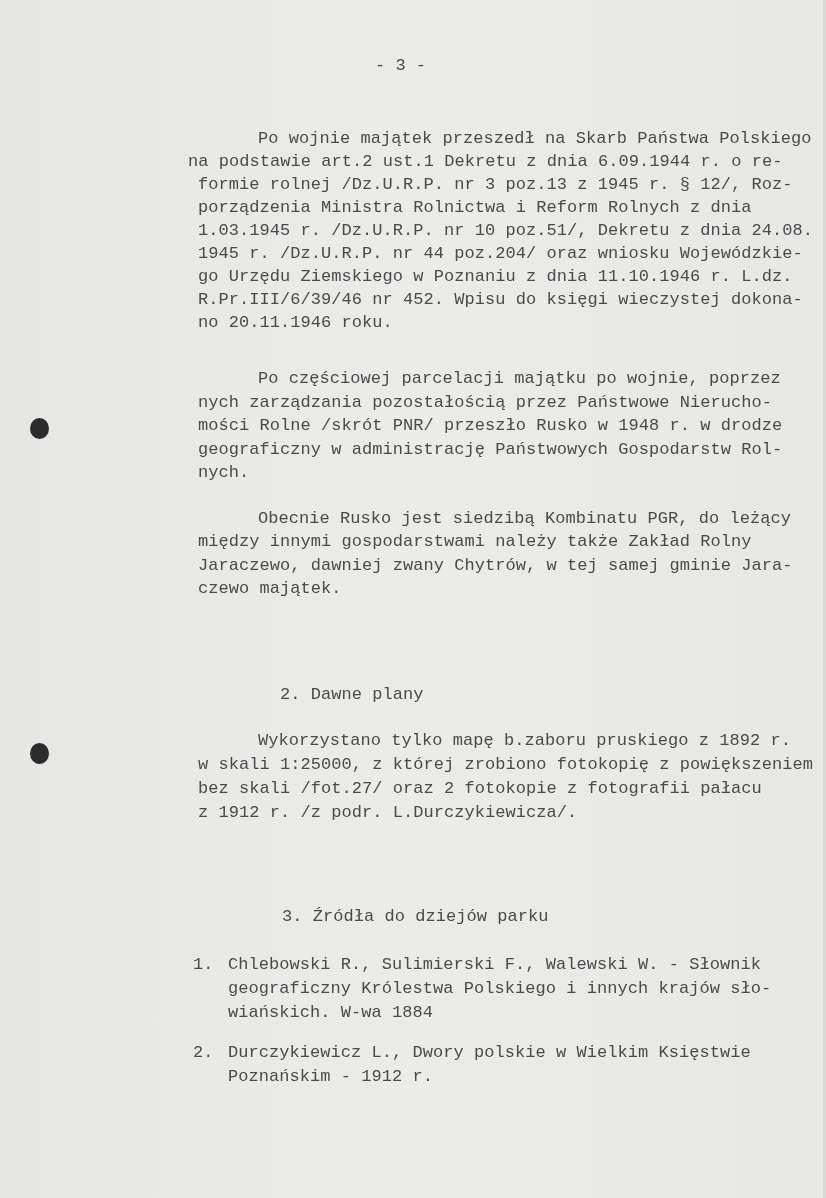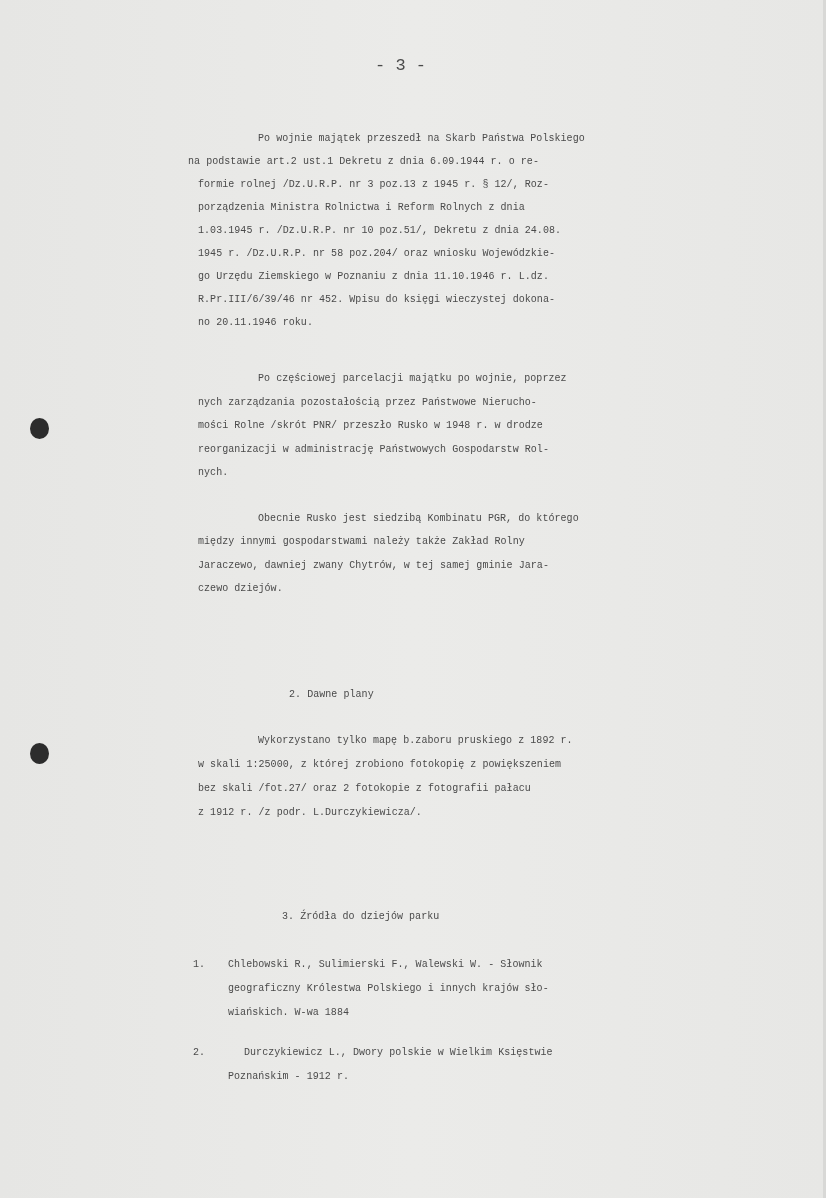--- a/index.html
+++ b/index.html
@@ -5,79 +5,79 @@
   html, body { margin:0; padding:0; }
   body {
     width:826px; height:1198px; overflow:hidden;
     background:#e9e9e7;
     font-family:"Liberation Mono","DejaVu Sans Mono",monospace;
     color:#4a4a4a;
     position:relative;
   }
   .page { position:absolute; inset:0; background:linear-gradient(90deg,#e6e6e4 0%,#ebebe9 50%,#e7e7e5 100%); }
   .page-edge { position:absolute; right:0; top:0; width:3px; height:1198px; background:#d8d8d6; }
-  .line { position:absolute; font-size:10px; white-space:pre; letter-spacing:0.05px; line-height:20px; }
+  .line { position:absolute; font-size:17px; white-space:pre; letter-spacing:0.05px; line-height:20px; }
   .pagenum { position:absolute; left:375px; top:56px; font-size:17px; }
   .hole { position:absolute; width:19px; height:21px; border-radius:50%; background:#2c2c2c; }
 </style>
 </head>
 <body>
 
 <div class="page">
   <div class="page-edge"></div>
 
   <div class="pagenum">- 3 -</div>
 
   <div>
     <div class="line" style="left:258px;top:129px">Po wojnie majątek przeszedł na Skarb Państwa Polskiego</div>
     <div class="line" style="left:188px;top:152px">na podstawie art.2 ust.1 Dekretu z dnia 6.09.1944 r. o re-</div>
     <div class="line" style="left:198px;top:175px">formie rolnej /Dz.U.R.P. nr 3 poz.13 z 1945 r. § 12/, Roz-</div>
     <div class="line" style="left:198px;top:198px">porządzenia Ministra Rolnictwa i Reform Rolnych z dnia</div>
     <div class="line" style="left:198px;top:221px">1.03.1945 r. /Dz.U.R.P. nr 10 poz.51/, Dekretu z dnia 24.08.</div>
-    <div class="line" style="left:198px;top:244px">1945 r. /Dz.U.R.P. nr 58 poz.204/ oraz wniosku Wojewódzkie-</div>
+    <div class="line" style="left:198px;top:244px">1945 r. /Dz.U.R.P. nr 44 poz.204/ oraz wniosku Wojewódzkie-</div>
     <div class="line" style="left:198px;top:267px">go Urzędu Ziemskiego w Poznaniu z dnia 11.10.1946 r. L.dz.</div>
     <div class="line" style="left:198px;top:290px">R.Pr.III/6/39/46 nr 452. Wpisu do księgi wieczystej dokona-</div>
     <div class="line" style="left:198px;top:313px">no 20.11.1946 roku.</div>
   </div>
 
   <div>
     <div class="line" style="left:258px;top:369px">Po częściowej parcelacji majątku po wojnie, poprzez</div>
     <div class="line" style="left:198px;top:393px">nych zarządzania pozostałością przez Państwowe Nierucho-</div>
     <div class="line" style="left:198px;top:416px">mości Rolne /skrót PNR/ przeszło Rusko w 1948 r. w drodze</div>
-    <div class="line" style="left:198px;top:440px">reorganizacji w administrację Państwowych Gospodarstw Rol-</div>
+    <div class="line" style="left:198px;top:440px">geograficzny w administrację Państwowych Gospodarstw Rol-</div>
     <div class="line" style="left:198px;top:463px">nych.</div>
   </div>
 
   <div>
-    <div class="line" style="left:258px;top:509px">Obecnie Rusko jest siedzibą Kombinatu PGR, do którego</div>
+    <div class="line" style="left:258px;top:509px">Obecnie Rusko jest siedzibą Kombinatu PGR, do leżący</div>
     <div class="line" style="left:198px;top:532px">między innymi gospodarstwami należy także Zakład Rolny</div>
     <div class="line" style="left:198px;top:556px">Jaraczewo, dawniej zwany Chytrów, w tej samej gminie Jara-</div>
-    <div class="line" style="left:198px;top:579px">czewo dziejów.</div>
+    <div class="line" style="left:198px;top:579px">czewo majątek.</div>
   </div>
 
   <div>
-    <div class="line" style="left:289px;top:685px">2. Dawne plany</div>
+    <div class="line" style="left:280px;top:685px">2. Dawne plany</div>
     <div class="line" style="left:258px;top:731px">Wykorzystano tylko mapę b.zaboru pruskiego z 1892 r.</div>
     <div class="line" style="left:198px;top:755px">w skali 1:25000, z której zrobiono fotokopię z powiększeniem</div>
     <div class="line" style="left:198px;top:779px">bez skali /fot.27/ oraz 2 fotokopie z fotografii pałacu</div>
     <div class="line" style="left:198px;top:803px">z 1912 r. /z podr. L.Durczykiewicza/.</div>
   </div>
 
   <div>
     <div class="line" style="left:282px;top:907px">3. Źródła do dziejów parku</div>
 
     <div>
       <div class="line" style="left:193px;top:955px">1.</div>
       <div class="line" style="left:228px;top:955px">Chlebowski R., Sulimierski F., Walewski W. - Słownik</div>
       <div class="line" style="left:228px;top:979px">geograficzny Królestwa Polskiego i innych krajów sło-</div>
       <div class="line" style="left:228px;top:1003px">wiańskich. W-wa 1884</div>
     </div>
 
     <div>
       <div class="line" style="left:193px;top:1043px">2.</div>
-      <div class="line" style="left:244px;top:1043px">Durczykiewicz L., Dwory polskie w Wielkim Księstwie</div>
+      <div class="line" style="left:228px;top:1043px">Durczykiewicz L., Dwory polskie w Wielkim Księstwie</div>
       <div class="line" style="left:228px;top:1067px">Poznańskim - 1912 r.</div>
     </div>
   </div>
 
   <div class="hole" style="left:30px;top:418px"></div>
   <div class="hole" style="left:30px;top:743px"></div>
 </div>
 
 </body></html>

